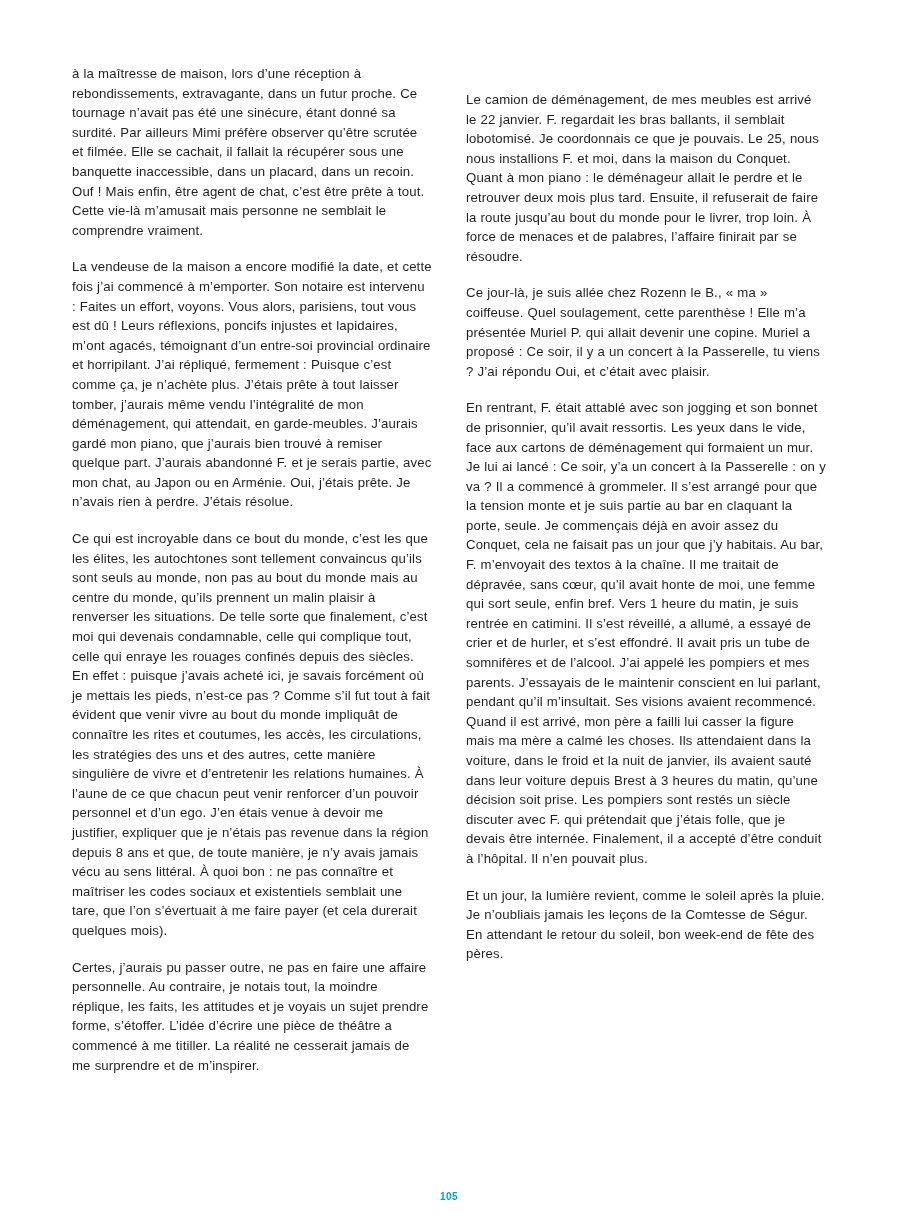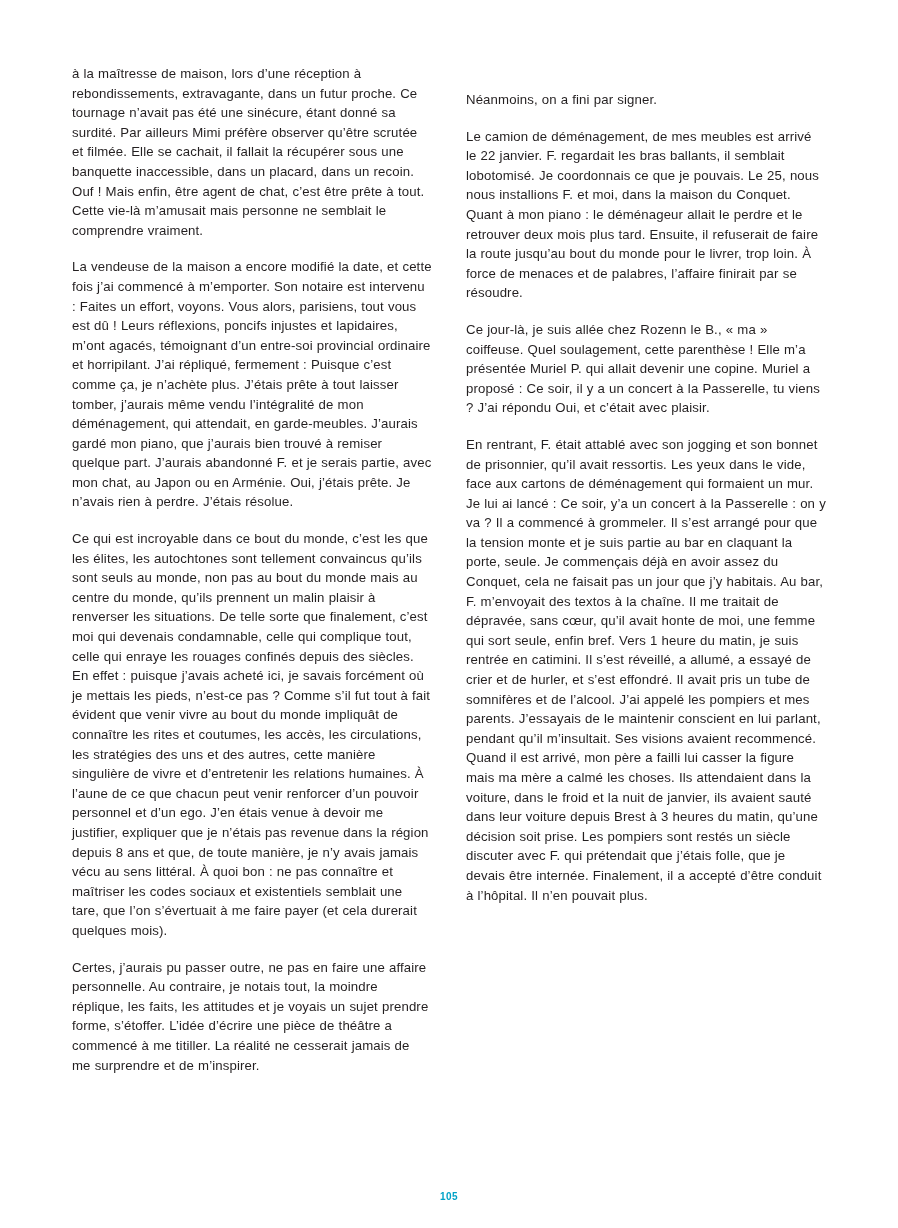--- a/index.html
+++ b/index.html
@@ -73,22 +73,22 @@
 
     <div class="col">
       <p>à la maîtresse de maison, lors d’une réception à rebondissements, extravagante, dans un futur proche. Ce tournage n’avait pas été une sinécure, étant donné sa surdité. Par ailleurs Mimi préfère observer qu’être scrutée et filmée. Elle se cachait, il fallait la récupérer sous une banquette inaccessible, dans un placard, dans un recoin. Ouf ! Mais enfin, être agent de chat, c’est être prête à tout. Cette vie-là m’amusait mais personne ne semblait le comprendre vraiment.</p>
       <p>La vendeuse de la maison a encore modifié la date, et cette fois j’ai commencé à m’emporter. Son notaire est intervenu : Faites un effort, voyons. Vous alors, parisiens, tout vous est dû ! Leurs réflexions, poncifs injustes et lapidaires, m’ont agacés, témoignant d’un entre-soi provincial ordinaire et horripilant. J’ai répliqué, fermement : Puisque c’est comme ça, je n’achète plus. J’étais prête à tout laisser tomber, j’aurais même vendu l’intégralité de mon déménagement, qui attendait, en garde-meubles. J’aurais gardé mon piano, que j’aurais bien trouvé à remiser quelque part. J’aurais abandonné F. et je serais partie, avec mon chat, au Japon ou en Arménie. Oui, j’étais prête. Je n’avais rien à perdre. J’étais résolue.</p>
       <p>Ce qui est incroyable dans ce bout du monde, c’est les que les élites, les autochtones sont tellement convaincus qu’ils sont seuls au monde, non pas au bout du monde mais au centre du monde, qu’ils prennent un malin plaisir à renverser les situations. De telle sorte que finalement, c’est moi qui devenais condamnable, celle qui complique tout, celle qui enraye les rouages confinés depuis des siècles. En effet : puisque j’avais acheté ici, je savais forcément où je mettais les pieds, n’est-ce pas ? Comme s’il fut tout à fait évident que venir vivre au bout du monde impliquât de connaître les rites et coutumes, les accès, les circulations, les stratégies des uns et des autres, cette manière singulière de vivre et d’entretenir les relations humaines. À l’aune de ce que chacun peut venir renforcer d’un pouvoir personnel et d’un ego. J’en étais venue à devoir me justifier, expliquer que je n’étais pas revenue dans la région depuis 8 ans et que, de toute manière, je n’y avais jamais vécu au sens littéral. À quoi bon : ne pas connaître et maîtriser les codes sociaux et existentiels semblait une tare, que l’on s’évertuait à me faire payer (et cela durerait quelques mois).</p>
       <p>Certes, j’aurais pu passer outre, ne pas en faire une affaire personnelle. Au contraire, je notais tout, la moindre réplique, les faits, les attitudes et je voyais un sujet prendre forme, s’étoffer. L’idée d’écrire une pièce de théâtre a commencé à me titiller. La réalité ne cesserait jamais de me surprendre et de m’inspirer.</p>
     </div>
 
     <div class="col">
       <span class="spacer-top"></span>
-      <p>Néanmoins, on a fini par signer.</p>
       <p>Le camion de déménagement, de mes meubles est arrivé le 22 janvier. F. regardait les bras ballants, il semblait lobotomisé. Je coordonnais ce que je pouvais. Le 25, nous nous installions F. et moi, dans la maison du Conquet. Quant à mon piano : le déménageur allait le perdre et le retrouver deux mois plus tard. Ensuite, il refuserait de faire la route jusqu’au bout du monde pour le livrer, trop loin. À force de menaces et de palabres, l’affaire finirait par se résoudre.</p>
       <p>Ce jour-là, je suis allée chez Rozenn le B., « ma » coiffeuse. Quel soulagement, cette parenthèse ! Elle m’a présentée Muriel P. qui allait devenir une copine. Muriel a proposé : Ce soir, il y a un concert à la Passerelle, tu viens ? J’ai répondu Oui, et c’était avec plaisir.</p>
       <p>En rentrant, F. était attablé avec son jogging et son bonnet de prisonnier, qu’il avait ressortis. Les yeux dans le vide, face aux cartons de déménagement qui formaient un mur. Je lui ai lancé : Ce soir, y’a un concert à la Passerelle : on y va ? Il a commencé à grommeler. Il s’est arrangé pour que la tension monte et je suis partie au bar en claquant la porte, seule. Je commençais déjà en avoir assez du Conquet, cela ne faisait pas un jour que j’y habitais. Au bar, F. m’envoyait des textos à la chaîne. Il me traitait de dépravée, sans cœur, qu’il avait honte de moi, une femme qui sort seule, enfin bref. Vers 1 heure du matin, je suis rentrée en catimini. Il s’est réveillé, a allumé, a essayé de crier et de hurler, et s’est effondré. Il avait pris un tube de somnifères et de l’alcool. J’ai appelé les pompiers et mes parents. J’essayais de le maintenir conscient en lui parlant, pendant qu’il m’insultait. Ses visions avaient recommencé. Quand il est arrivé, mon père a failli lui casser la figure mais ma mère a calmé les choses. Ils attendaient dans la voiture, dans le froid et la nuit de janvier, ils avaient sauté dans leur voiture depuis Brest à 3 heures du matin, qu’une décision soit prise. Les pompiers sont restés un siècle discuter avec F. qui prétendait que j’étais folle, que je devais être internée. Finalement, il a accepté d’être conduit à l’hôpital. Il n’en pouvait plus.</p>
+      <p>Et un jour, la lumière revient, comme le soleil après la pluie. Je n’oubliais jamais les leçons de la Comtesse de Ségur. En attendant le retour du soleil, bon week-end de fête des pères.</p>
     </div>
 
   </div>
 
   <div class="folio">105</div>
 </div>
 
 </body></html>

